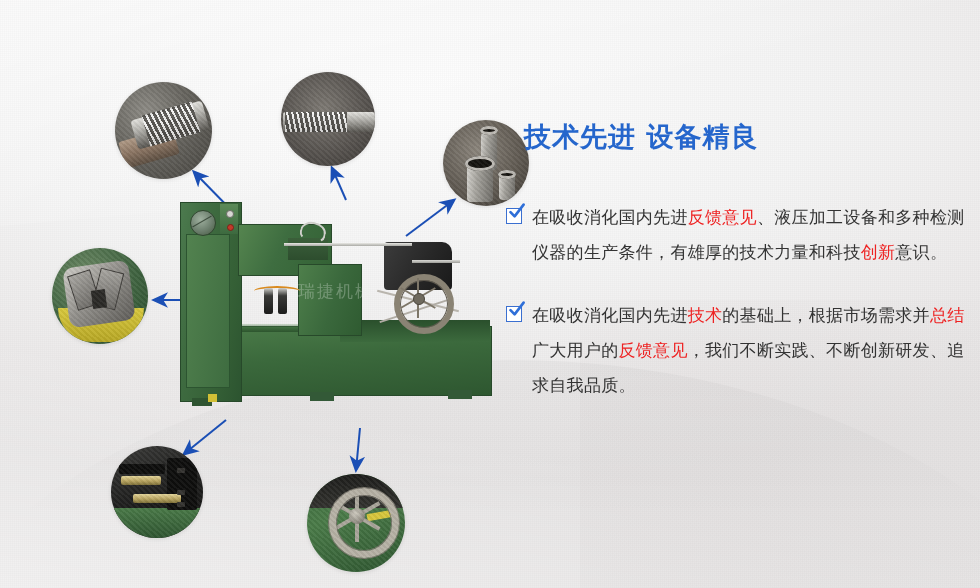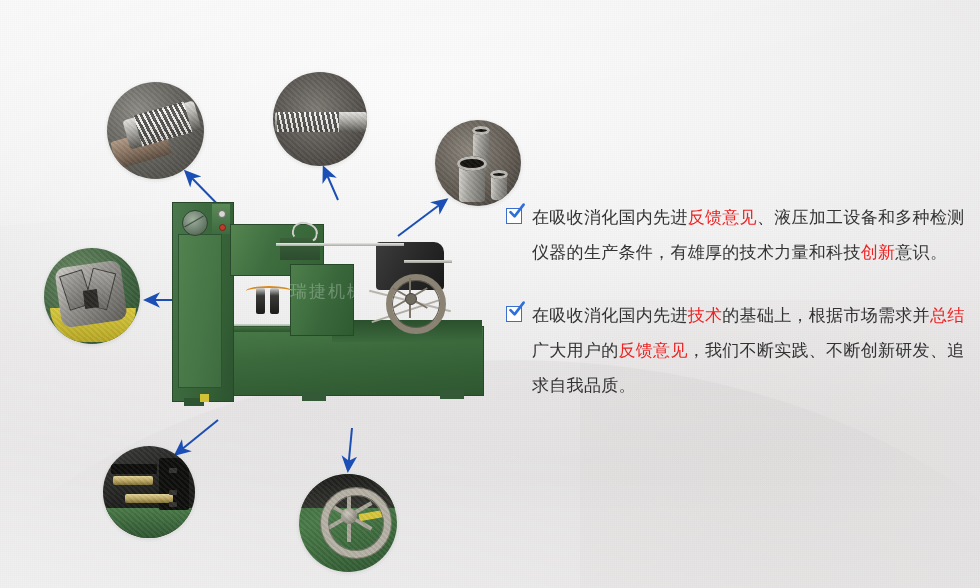--- a/index.html
+++ b/index.html
@@ -175,21 +175,21 @@
     left: 1px;
     top: -6px;
     width: 18px;
     height: 18px;
   }
   .red { color: #ee2222; }
 
   
   #collage {
     position: absolute;
-    left: 0;
+    left: 8px;
     top: 0;
     width: 510px;
     height: 472px;
   }
 
   
   #machine {
     position: absolute;
     left: 172px;
     top: 196px;
@@ -670,20 +670,21 @@
         <div class="hw-hub"></div>
         <div class="grain"></div>
       </div>
     </div>
 
   </div>
 
   <div id="content-panel">
 
     <div id="heading-row">
+      <div id="heading-title">技术先进  设备精良</div>
     </div>
 
     <div id="bullets">
 
       <div class="bullet">
         <span class="check-box">
           <svg class="check-mark" viewBox="0 0 18 18">
             <path d="M2.5 9.2 L6.6 13.4 L15.6 1.6" fill="none" stroke="#2f6fd8" stroke-width="2.6" stroke-linecap="round" stroke-linejoin="round"></path>
           </svg>
         </span>

